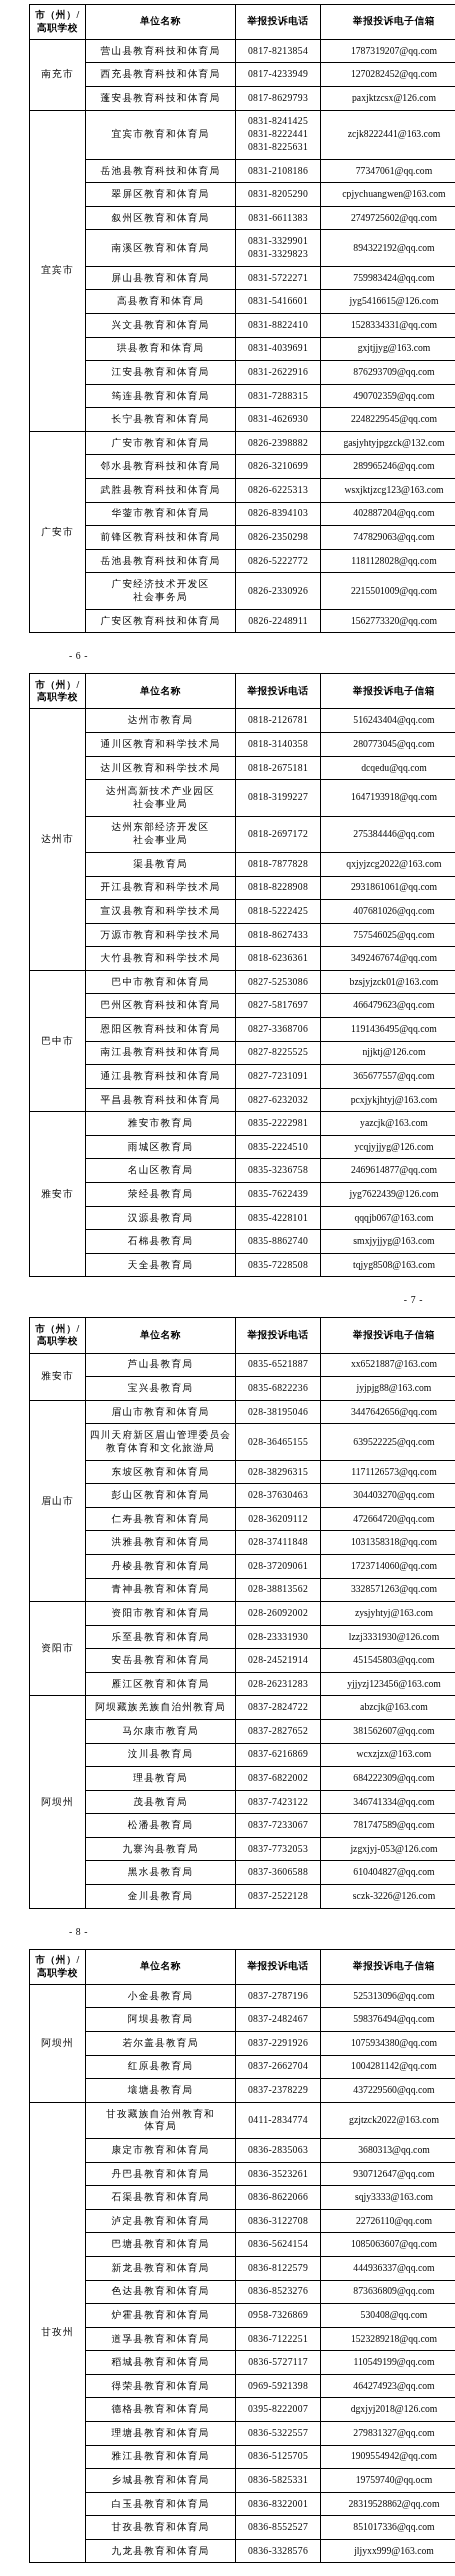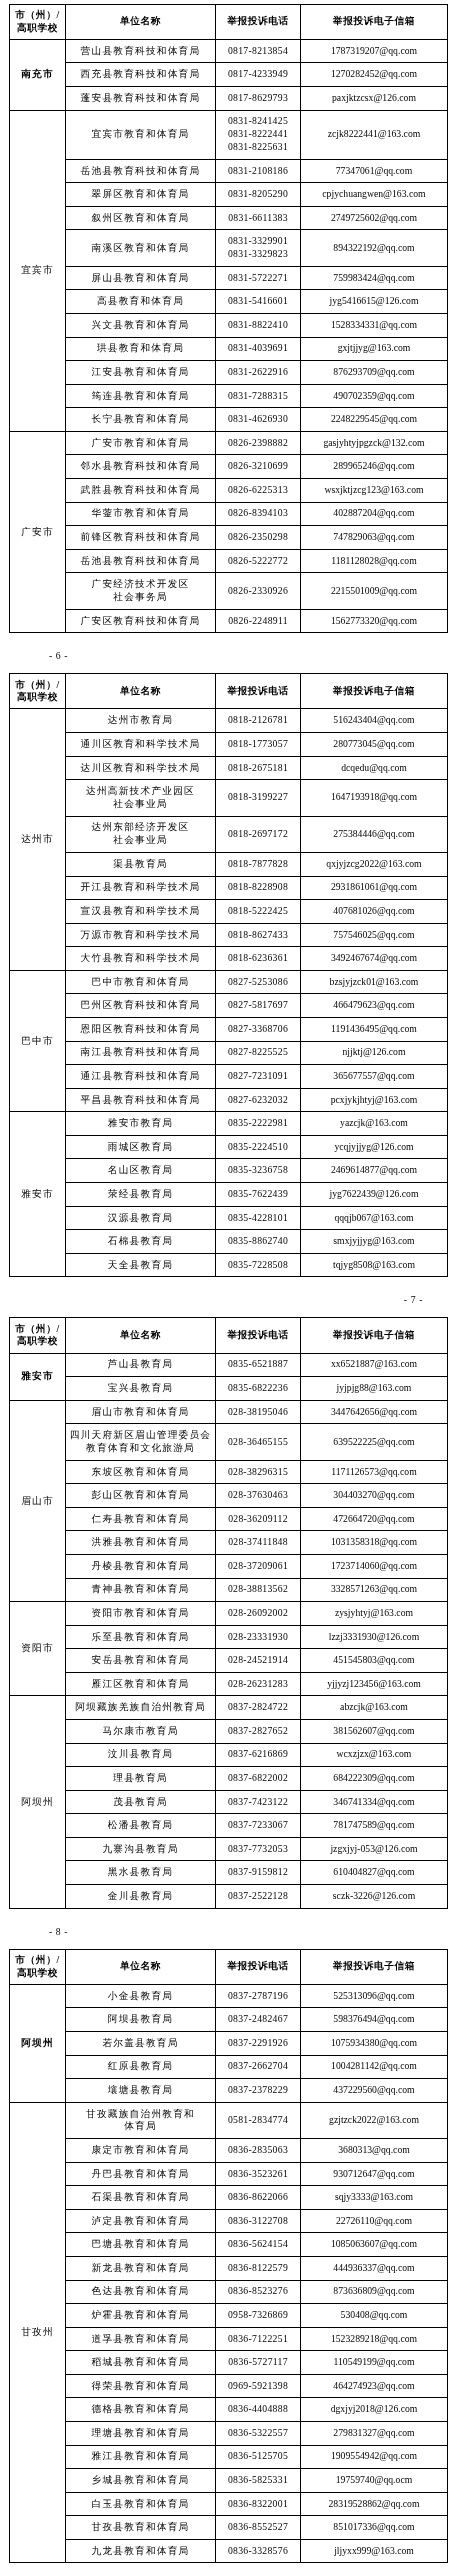--- a/index.html
+++ b/index.html
@@ -1,31 +1,31 @@
 <!DOCTYPE html>
 <html style="font-size:9.7px"><head>
 <meta charset="utf-8">
 <style>
   html,body{margin:0;padding:0;background:#ffffff;}
   body{width:456px;color:#000;font-family:"Liberation Serif","DejaVu Serif",serif;}
-  .doc{width:456px;height:2576px;overflow:hidden;box-sizing:border-box;padding-top:3.6px;background:#fff;}
+  .doc{width:456px;height:2576px;overflow:hidden;box-sizing:border-box;padding-top:3.6px;background:#fff;padding-left:20px;}
   table.contacts{border-collapse:collapse;table-layout:fixed;margin-left:9px;width:438px;border:1.2px solid #000;}
   table.contacts th, table.contacts td{
     border:0.6px solid #000;
     text-align:center;
     vertical-align:middle;
     padding:4.9px 1.2px;
     font-size:9.7px;
     line-height:12.8px;
     white-space:pre-line;
     overflow:hidden;
   }
   table.contacts th{font-weight:bold;letter-spacing:0.6px;padding:4.3px 1.2px;}
   td.city{letter-spacing:1.2px;font-weight:bold;font-weight:normal;}
-  td.city{font-weight:bold;}
+  td.city{font-weight:normal;}
   td.name{letter-spacing:1.2px;}
   td.phone{letter-spacing:0.3px;}
   td.email{letter-spacing:0;}
   tr.bold-row td{font-weight:normal;}
   tr.group-start td{border-top:1.2px solid #000;}
   .pagenum{font-size:9.7px;letter-spacing:0.6px;margin:17px 0 12px 0;}
   .pagenum.left{text-align:left;padding-left:49px;}
   .pagenum.right{text-align:right;padding-right:33px;}
 </style>
 </head>
@@ -193,21 +193,21 @@
         </thead>
         <tbody>
           <tr class="bold-row group-start">
             <td rowspan="10" class="city">达州市</td>
             <td class="name">达州市教育局</td>
             <td class="phone">0818-2126781</td>
             <td class="email">516243404@qq.com</td>
           </tr>
           <tr>
             <td class="name">通川区教育和科学技术局</td>
-            <td class="phone">0818-1773057</td>
+            <td class="phone">0818-3140358</td>
             <td class="email">280773045@qq.com</td>
           </tr>
           <tr>
             <td class="name">达川区教育和科学技术局</td>
             <td class="phone">0818-2675181</td>
             <td class="email">dcqedu@qq.com</td>
           </tr>
           <tr>
             <td class="name">达州高新技术产业园区
 社会事业局</td>
@@ -437,21 +437,21 @@
             <td class="phone">0837-7233067</td>
             <td class="email">781747589@qq.com</td>
           </tr>
           <tr>
             <td class="name">九寨沟县教育局</td>
             <td class="phone">0837-7732053</td>
             <td class="email">jzgxjyj-053@126.com</td>
           </tr>
           <tr>
             <td class="name">黑水县教育局</td>
-            <td class="phone">0837-9159812</td>
+            <td class="phone">0837-3606588</td>
             <td class="email">610404827@qq.com</td>
           </tr>
           <tr>
             <td class="name">金川县教育局</td>
             <td class="phone">0837-2522128</td>
             <td class="email">sczk-3226@126.com</td>
           </tr>
         </tbody>
       </table>
       <div class="pagenum left">- 8 -</div>
@@ -495,21 +495,21 @@
           </tr>
           <tr>
             <td class="name">壤塘县教育局</td>
             <td class="phone">0837-2378229</td>
             <td class="email">437229560@qq.com</td>
           </tr>
           <tr class="bold-row group-start">
             <td rowspan="19" class="city">甘孜州</td>
             <td class="name">甘孜藏族自治州教育和
 体育局</td>
-            <td class="phone">0581-2834774</td>
+            <td class="phone">0411-2834774</td>
             <td class="email">gzjtzck2022@163.com</td>
           </tr>
           <tr>
             <td class="name">康定市教育和体育局</td>
             <td class="phone">0836-2835063</td>
             <td class="email">3680313@qq.com</td>
           </tr>
           <tr>
             <td class="name">丹巴县教育和体育局</td>
             <td class="phone">0836-3523261</td>
@@ -555,21 +555,21 @@
             <td class="phone">0836-5727117</td>
             <td class="email">110549199@qq.com</td>
           </tr>
           <tr>
             <td class="name">得荣县教育和体育局</td>
             <td class="phone">0969-5921398</td>
             <td class="email">464274923@qq.com</td>
           </tr>
           <tr>
             <td class="name">德格县教育和体育局</td>
-            <td class="phone">0836-4404888</td>
+            <td class="phone">0395-8222007</td>
             <td class="email">dgxjyj2018@126.com</td>
           </tr>
           <tr>
             <td class="name">理塘县教育和体育局</td>
             <td class="phone">0836-5322557</td>
             <td class="email">279831327@qq.com</td>
           </tr>
           <tr>
             <td class="name">雅江县教育和体育局</td>
             <td class="phone">0836-5125705</td>

